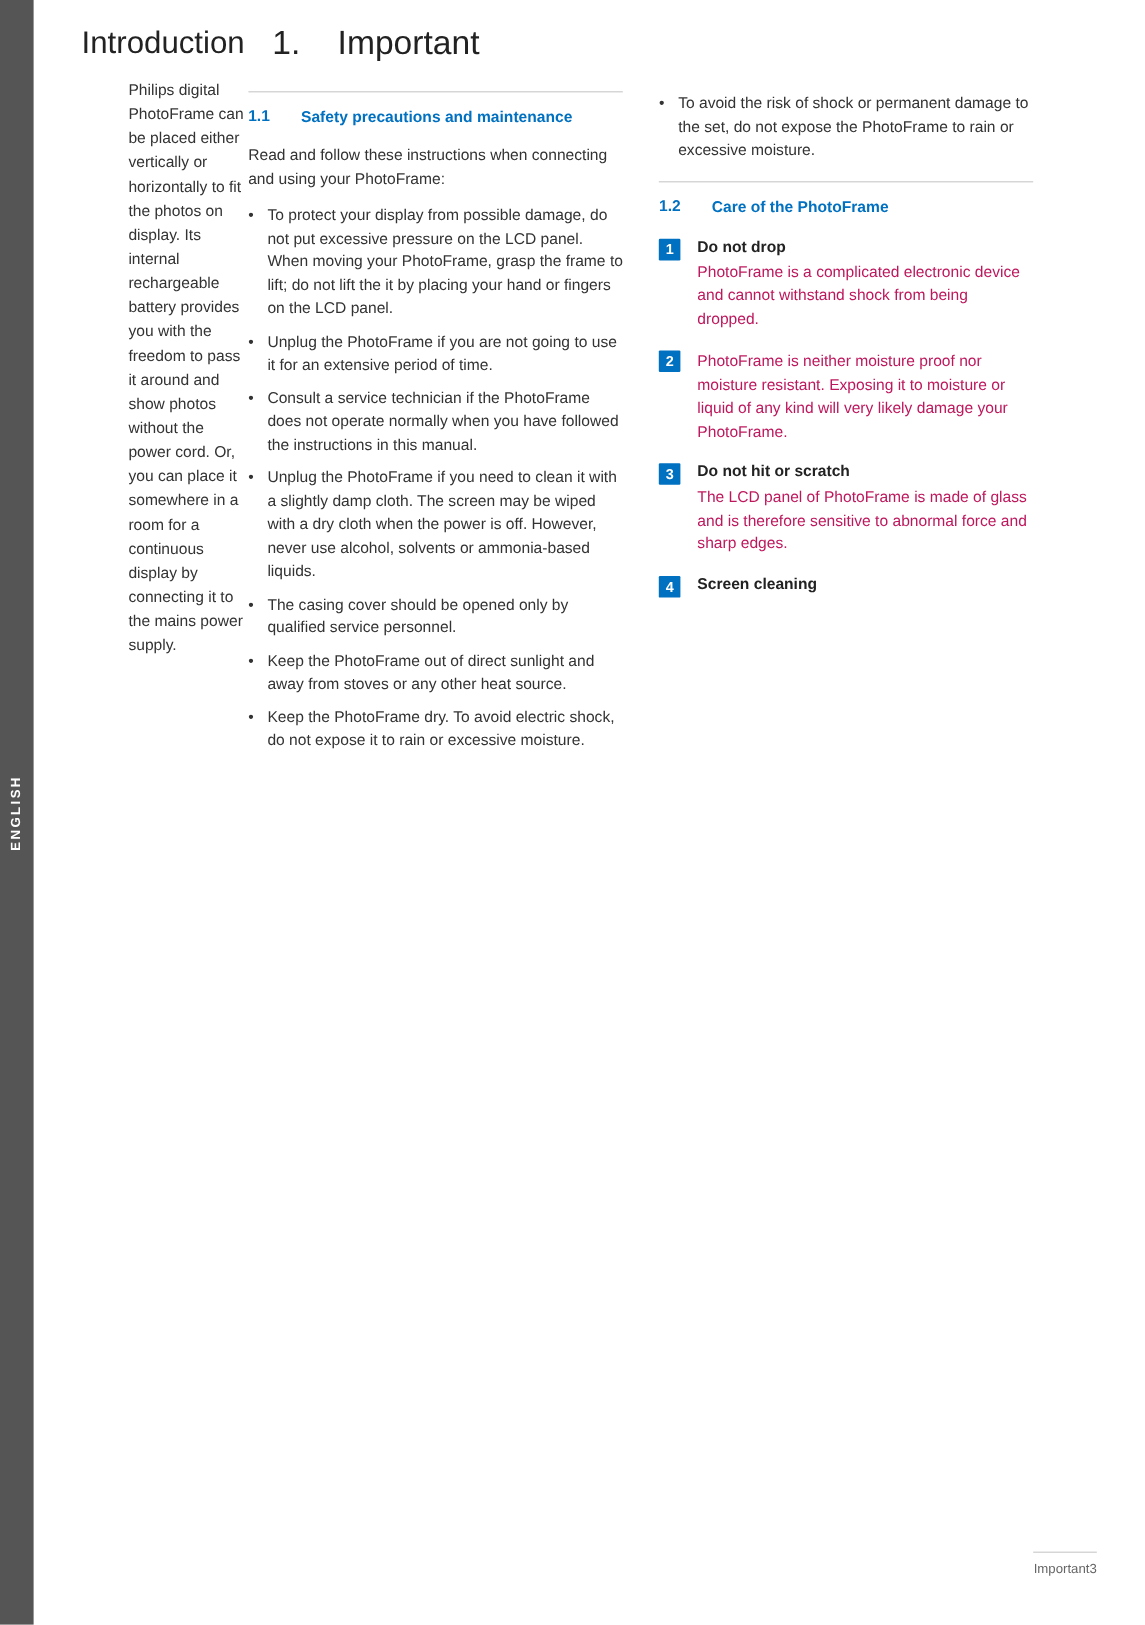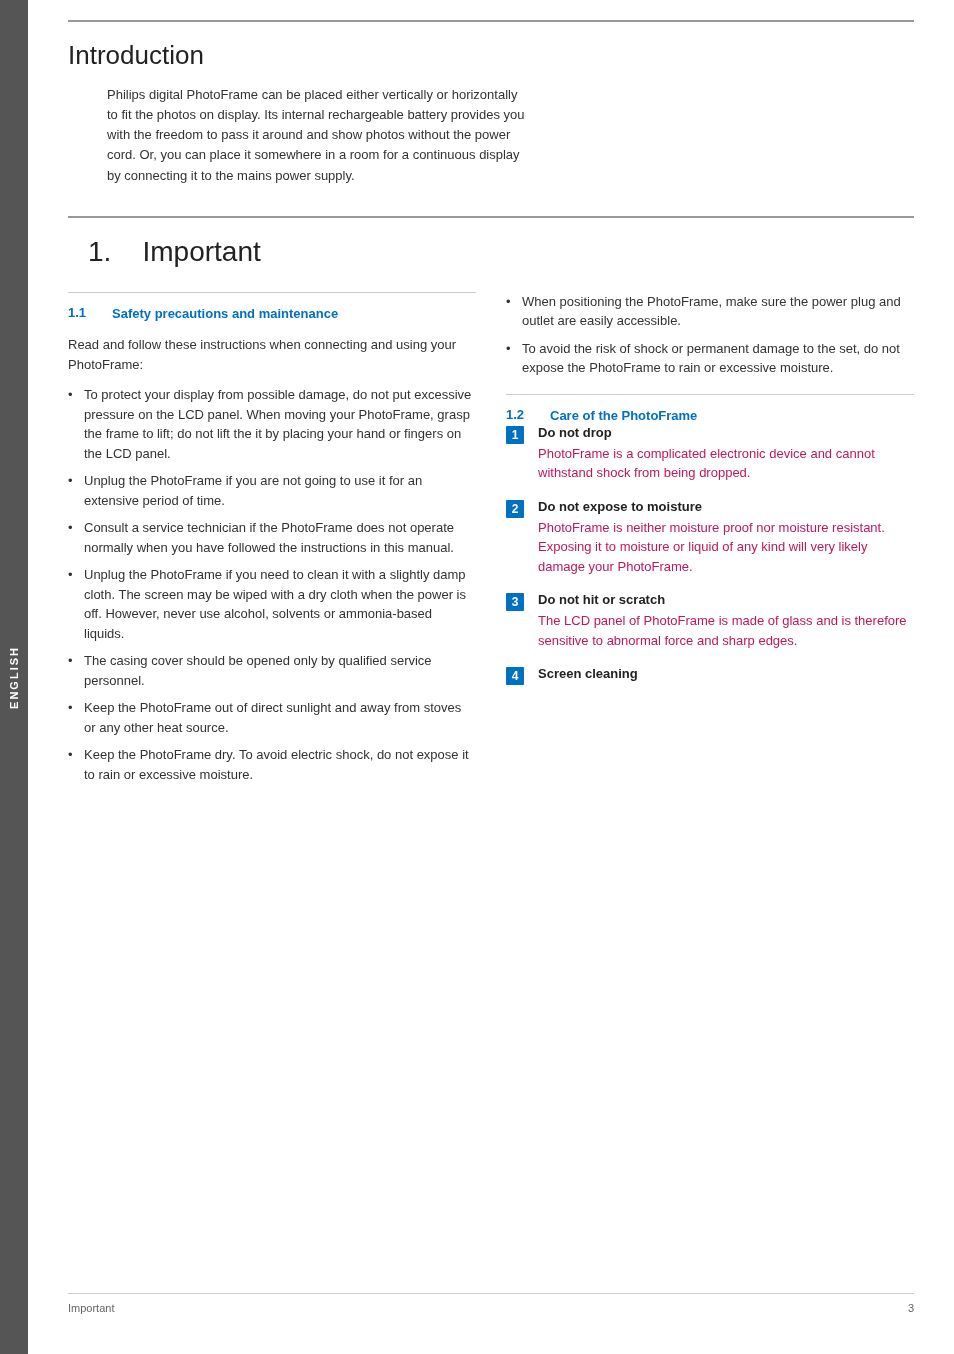--- a/index.html
+++ b/index.html
@@ -32,21 +32,21 @@
       font-weight: bold;
       letter-spacing: 2px;
       writing-mode: vertical-rl;
       transform: rotate(180deg);
       text-transform: uppercase;
     }
     .main-content {
       flex: 1;
       padding: 20px 40px 40px 40px;
       display: flex;
-      flex-direction: column;
+      flex-direction: row;
     }
     .top-rule {
       border-top: 2px solid #999;
       margin-bottom: 18px;
     }
     .intro-section {
       margin-bottom: 30px;
     }
     .intro-title {
       font-size: 26px;
@@ -132,20 +132,21 @@
       margin-bottom: 16px;
     }
     .care-rule {
       border-top: 1.5px solid #ccc;
       margin-bottom: 12px;
       margin-top: 10px;
     }
     .care-header {
       display: flex;
       gap: 16px;
+      margin-bottom: 16px;
     }
     .care-item {
       display: flex;
       gap: 14px;
       margin-bottom: 16px;
       align-items: flex-start;
     }
     .care-number-box {
       background: #0070c0;
       color: #fff;
@@ -230,21 +231,20 @@
             <li>Unplug the PhotoFrame if you need to clean it with a slightly damp cloth. The screen may be wiped with a dry cloth when the power is off. However, never use alcohol, solvents or ammonia-based liquids.</li>
             <li>The casing cover should be opened only by qualified service personnel.</li>
             <li>Keep the PhotoFrame out of direct sunlight and away from stoves or any other heat source.</li>
             <li>Keep the PhotoFrame dry. To avoid electric shock, do not expose it to rain or excessive moisture.</li>
           </ul>
         </div>
 
         <div class="col-right">
           <div class="right-bullets">
             <ul class="bullet-list">
-              <li>When positioning the PhotoFrame, make sure the power plug and outlet are easily accessible.</li>
               <li>To avoid the risk of shock or permanent damage to the set, do not expose the PhotoFrame to rain or excessive moisture.</li>
             </ul>
           </div>
 
           <div class="care-rule"></div>
           <div class="care-header">
             <span class="subsection-number">1.2</span>
             <span class="subsection-title">Care of the PhotoFrame</span>
           </div>
 
@@ -252,21 +252,20 @@
             <div class="care-number-box">1</div>
             <div class="care-item-content">
               <div class="care-item-title">Do not drop</div>
               <div class="care-item-body">PhotoFrame is a complicated electronic device and cannot withstand shock from being dropped.</div>
             </div>
           </div>
 
           <div class="care-item">
             <div class="care-number-box">2</div>
             <div class="care-item-content">
-              <div class="care-item-title">Do not expose to moisture</div>
               <div class="care-item-body">PhotoFrame is neither moisture proof nor moisture resistant. Exposing it to moisture or liquid of any kind will very likely damage your PhotoFrame.</div>
             </div>
           </div>
 
           <div class="care-item">
             <div class="care-number-box">3</div>
             <div class="care-item-content">
               <div class="care-item-title">Do not hit or scratch</div>
               <div class="care-item-body">The LCD panel of PhotoFrame is made of glass and is therefore sensitive to abnormal force and sharp edges.</div>
             </div>

